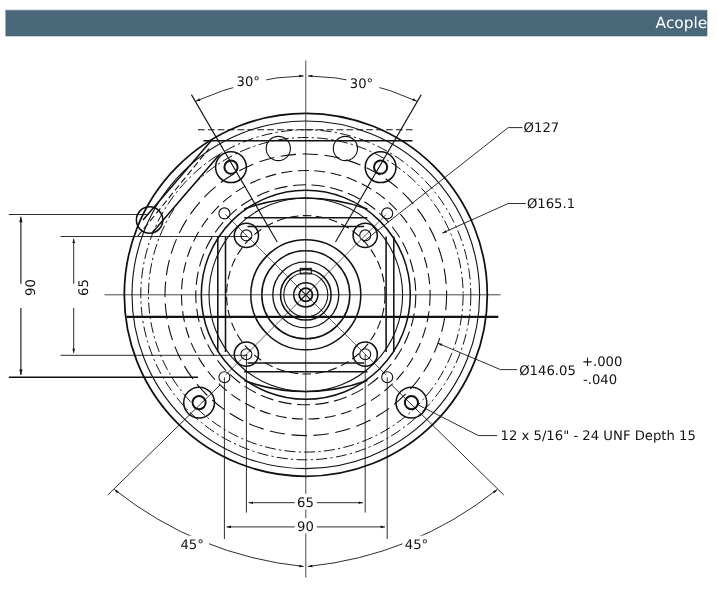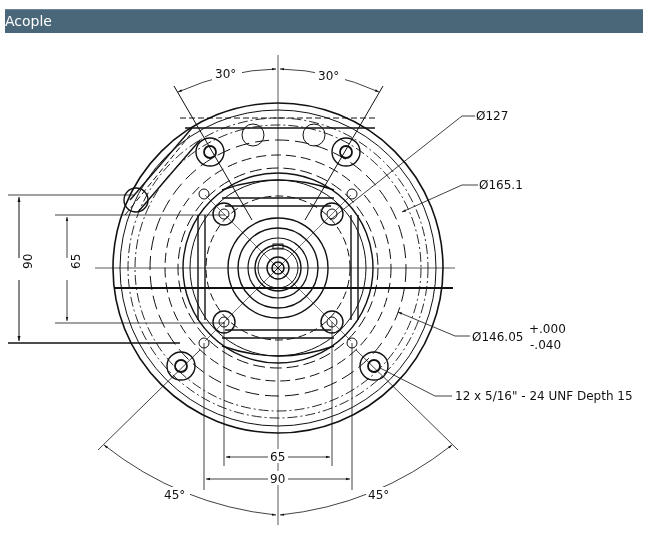--- a/index.html
+++ b/index.html
@@ -2,21 +2,21 @@
 <html><head>
   <meta charset="utf-8">
   <style>
     html, body { margin: 0; padding: 0; background: #ffffff; }
     body { width: 653px; height: 539px; position: relative; overflow: hidden; font-family: "DejaVu Sans", sans-serif; }
     .header {
       position: absolute; left: 5px; top: 9px; width: 510px; height: 23px;
       width: 638px;
       background: #4a6679;
       border-top: 1px solid #6d8697;
-      color: #ffffff; font-size: 14px; line-height: 23px; text-align: left;
+      color: #ffffff; font-size: 14px; line-height: 23px; text-align: right;
     }
     .drawing { position: absolute; left: 0; top: 0; }
     .drawing text { font-family: "DejaVu Sans", sans-serif; fill: #111; }
   </style>
 </head>
 <body>
 
 <div class="header">
   <span>Acople</span>
 </div>

